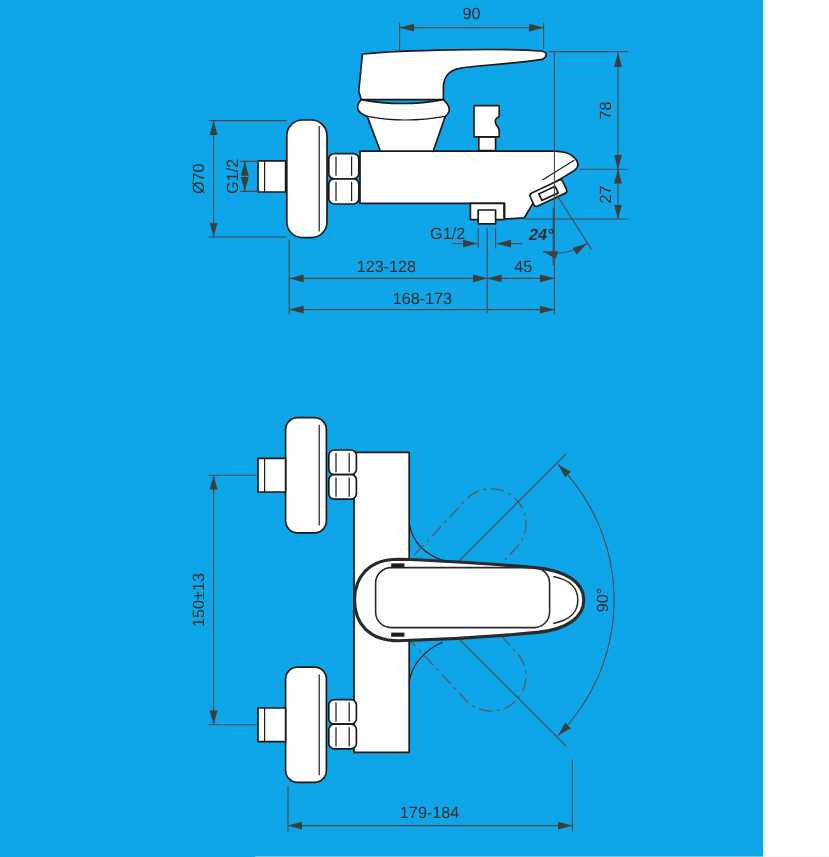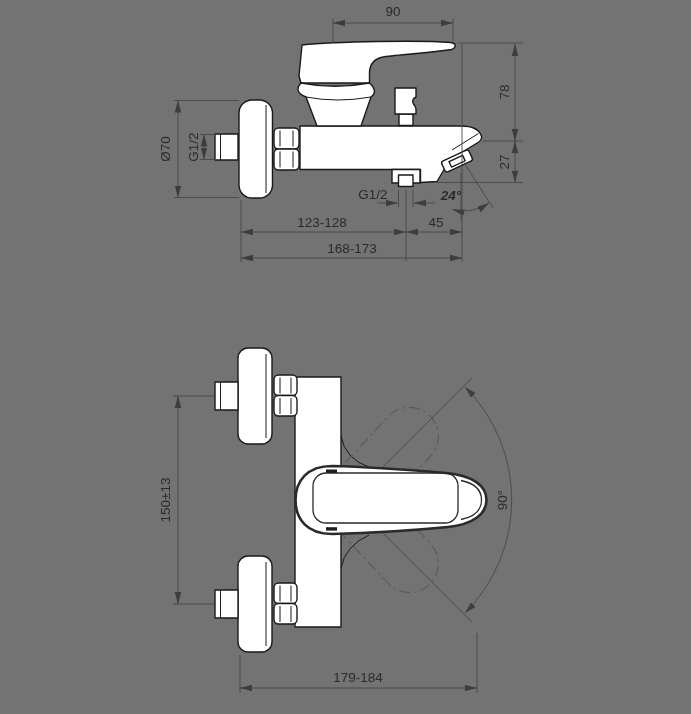--- a/index.html
+++ b/index.html
@@ -1,17 +1,17 @@
 <!DOCTYPE html>
 <html><head>
 <meta charset="utf-8">
 <style>
   html,body{margin:0;padding:0;background:#ffffff;}
   body{font-family:"Liberation Sans", sans-serif;}
-  .stage{position:relative;width:691px;height:714px;background:#737373;overflow:hidden;}
+  .stage{position:relative;width:636px;height:714px;background:#0ea5e9;overflow:hidden;}
   svg{display:block;}
   .partf{stroke:#1a1a1a;stroke-width:1.4;fill:#ffffff;stroke-linejoin:round;}
   .thin{stroke:#1a1a1a;stroke-width:1;fill:none;}
   .dim{stroke:#474747;stroke-width:.9;fill:none;}
   .ghost{stroke:#5a5a5a;stroke-width:1.1;fill:none;stroke-dasharray:11 4 2.5 4;}
   .handleOuter{stroke:#2a2a2a;stroke-width:2.6;fill:#ffffff;stroke-linejoin:round;}
   .handleInner{stroke:#2a2a2a;stroke-width:1.3;fill:none;}
   .tick{fill:#1d1d1d;}
   text.dimtxt{fill:#2b2b2b;font-size:13.5px;}
   text.ang{font-style:italic;font-weight:bold;font-size:13.5px;fill:#2b2b2b;}

